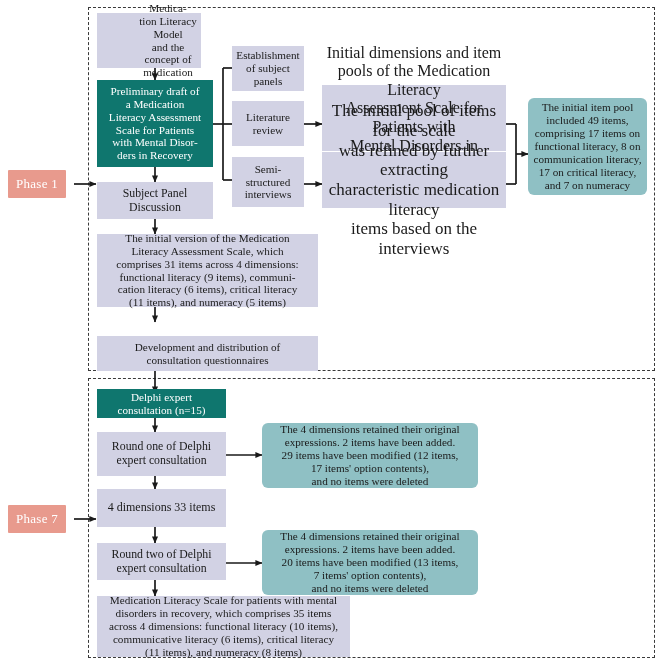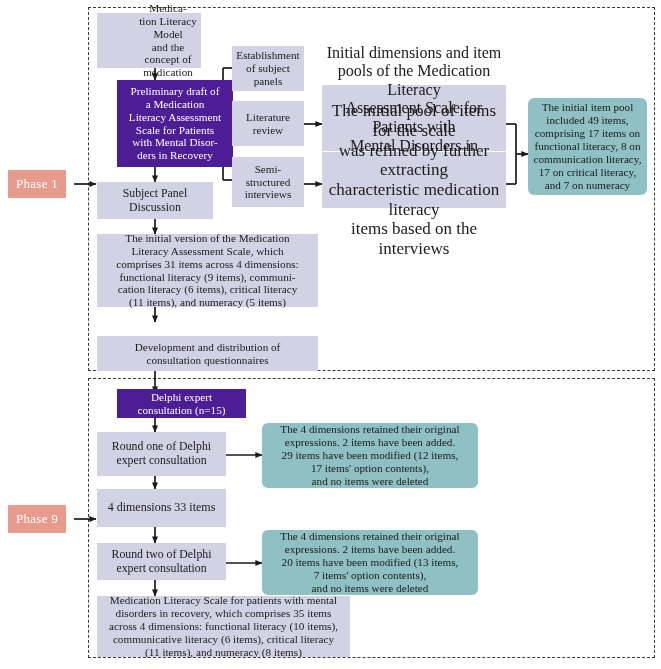--- a/index.html
+++ b/index.html
@@ -31,21 +31,21 @@
     display: flex;
     align-items: center;
     justify-content: center;
     text-align: center;
     color: #1a1a1a;
     line-height: 1.16;
     padding: 2px 3px;
     white-space: pre-line;
   }
   .lav { background: #d2d2e4; }
-  .dark { background: #4c1d95; color: #ffffff; margin-left: 20px; }
+  .dark { background: #0f766e; color: #ffffff; }
   .teal { background: #8fc0c4; border-radius: 6px; }
   .phase {
     background: #e89a8d;
     border-radius: 1px;
     color: #ffffff;
     font-size: 13px;
     letter-spacing: .3px;
   }
   .dashbox {
     position: absolute;
@@ -99,21 +99,21 @@
       <line x1="155" y1="527" x2="155" y2="543" marker-end="url(#ah)"></line>
       <line x1="155" y1="580" x2="155" y2="596" marker-end="url(#ah)"></line>
 
       <line x1="226" y1="455" x2="262" y2="455" marker-end="url(#ah)"></line>
 
       <line x1="226" y1="563" x2="262" y2="563" marker-end="url(#ah)"></line>
     </g>
   </svg>
 
   <div class="phase node" style="left:8px; top:170px; width:58px; height:28px;">Phase 1</div>
-  <div class="phase node" style="left:8px; top:505px; width:58px; height:28px;">Phase 9</div>
+  <div class="phase node" style="left:8px; top:505px; width:58px; height:28px;">Phase 7</div>
 
   <div class="node lav" style="left:97px; top:13px; width:104px; height:55px; font-size:11.2px;padding-left:41px;">Based on the Medica-
 tion Literacy Model
 and the concept of
 medication literacy</div>
 
   <div class="node dark" style="left:97px; top:80px; width:116px; height:87px; font-size:11.2px;">Preliminary draft of
 a Medication
 Literacy Assessment
 Scale for Patients

